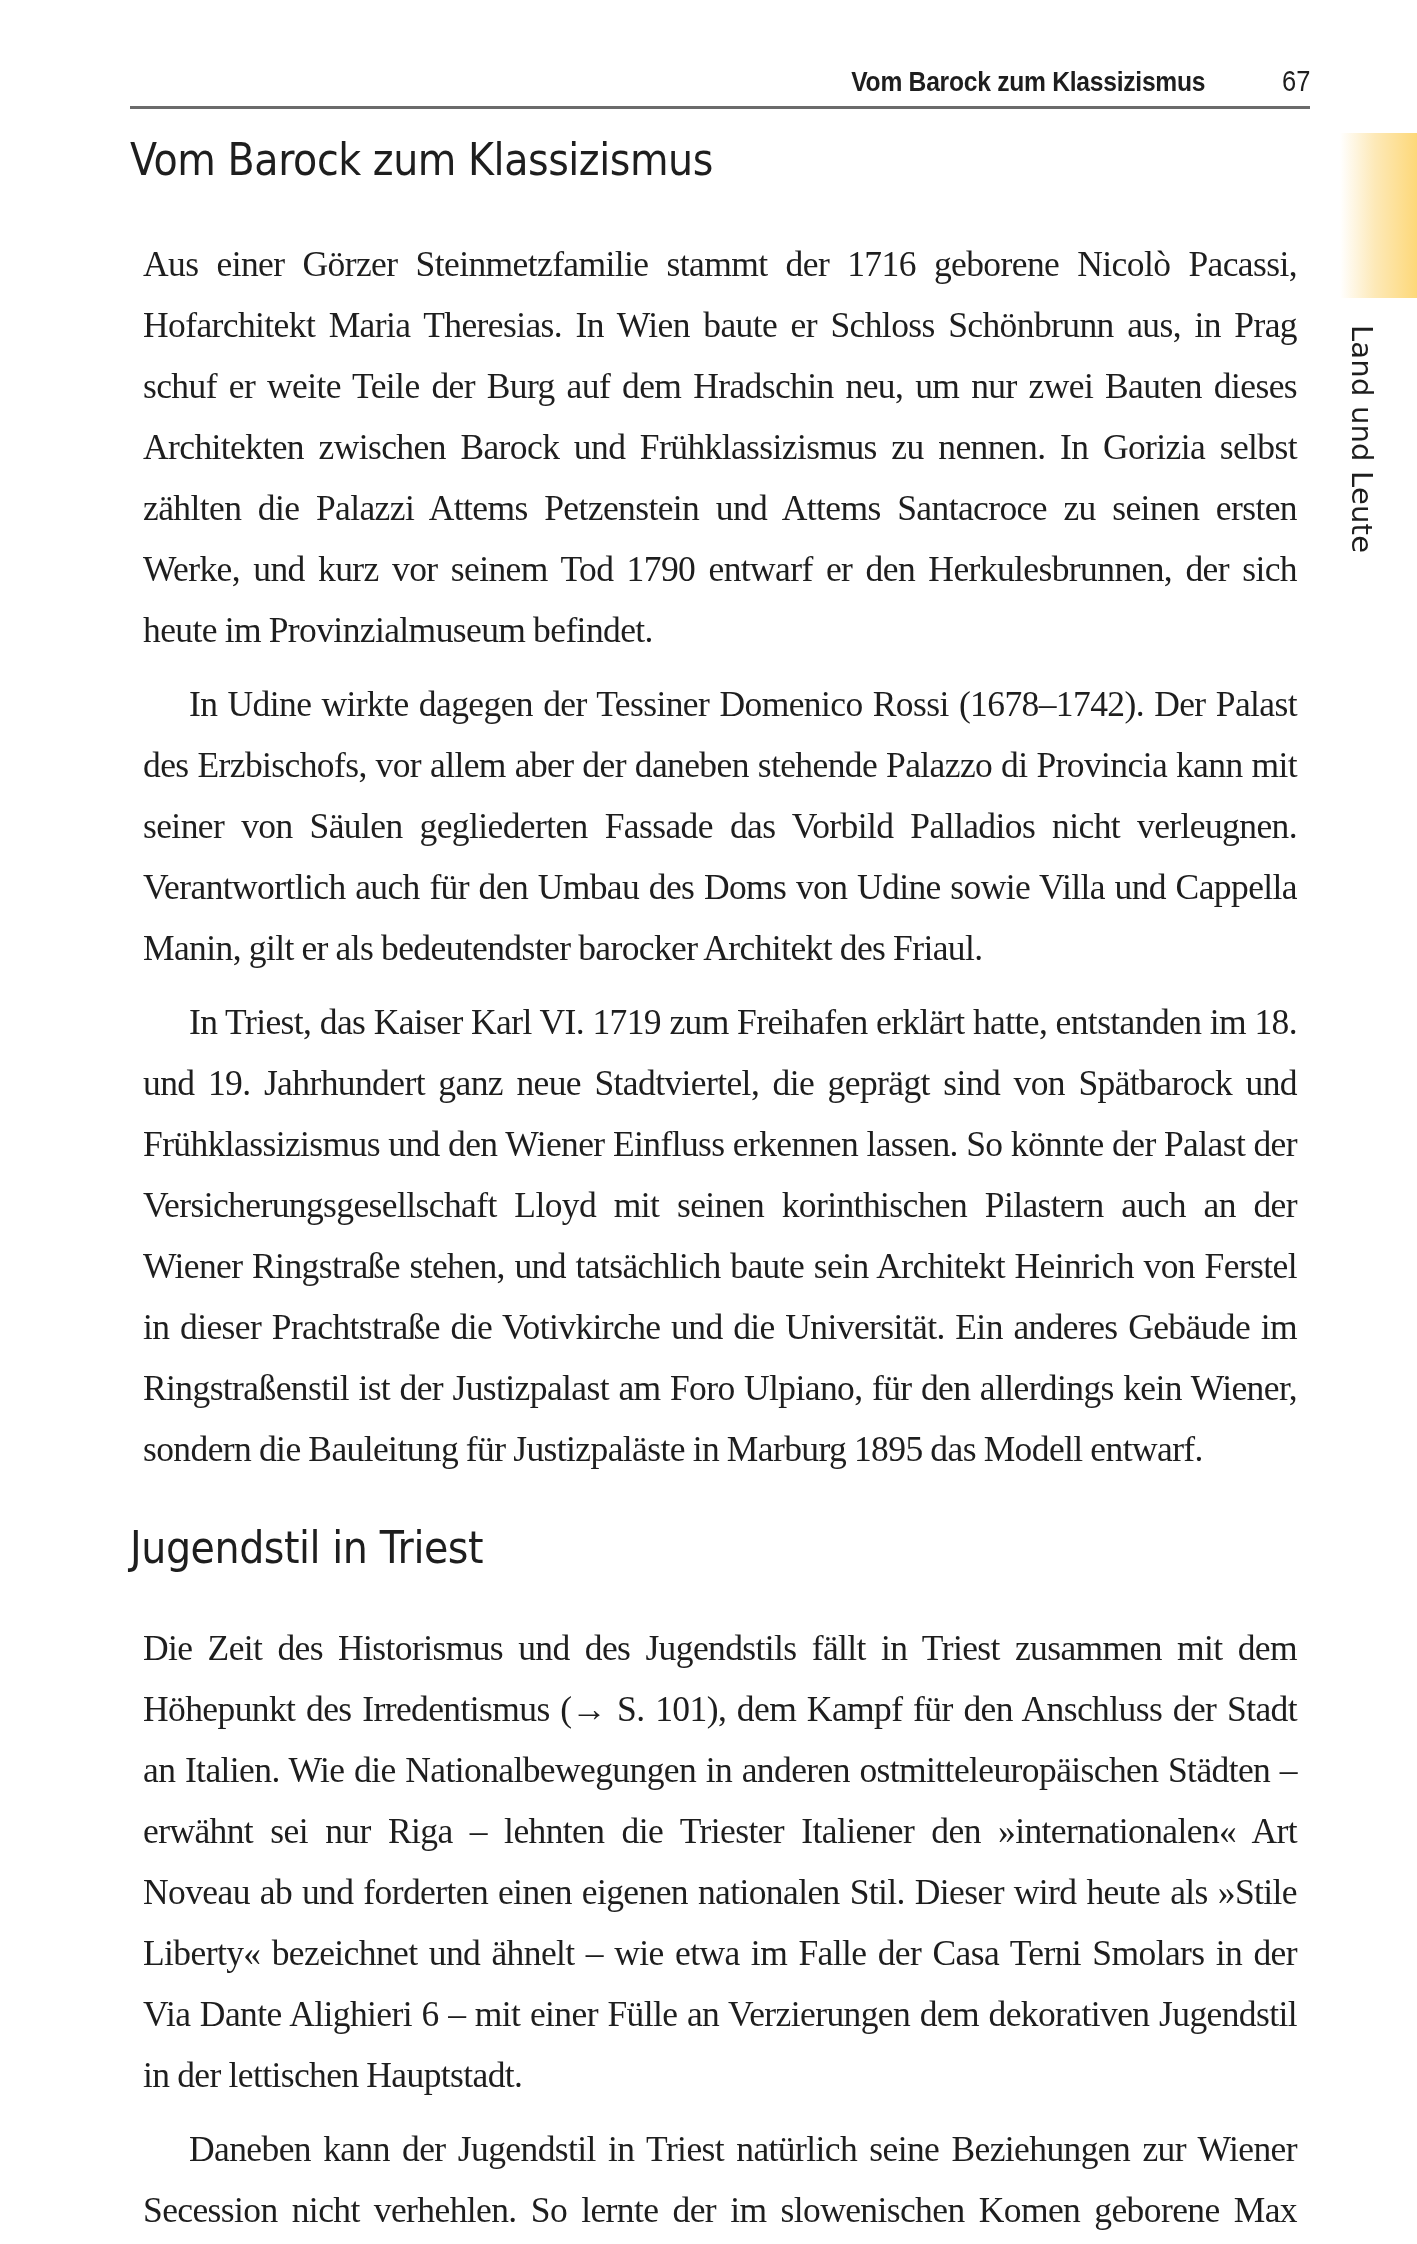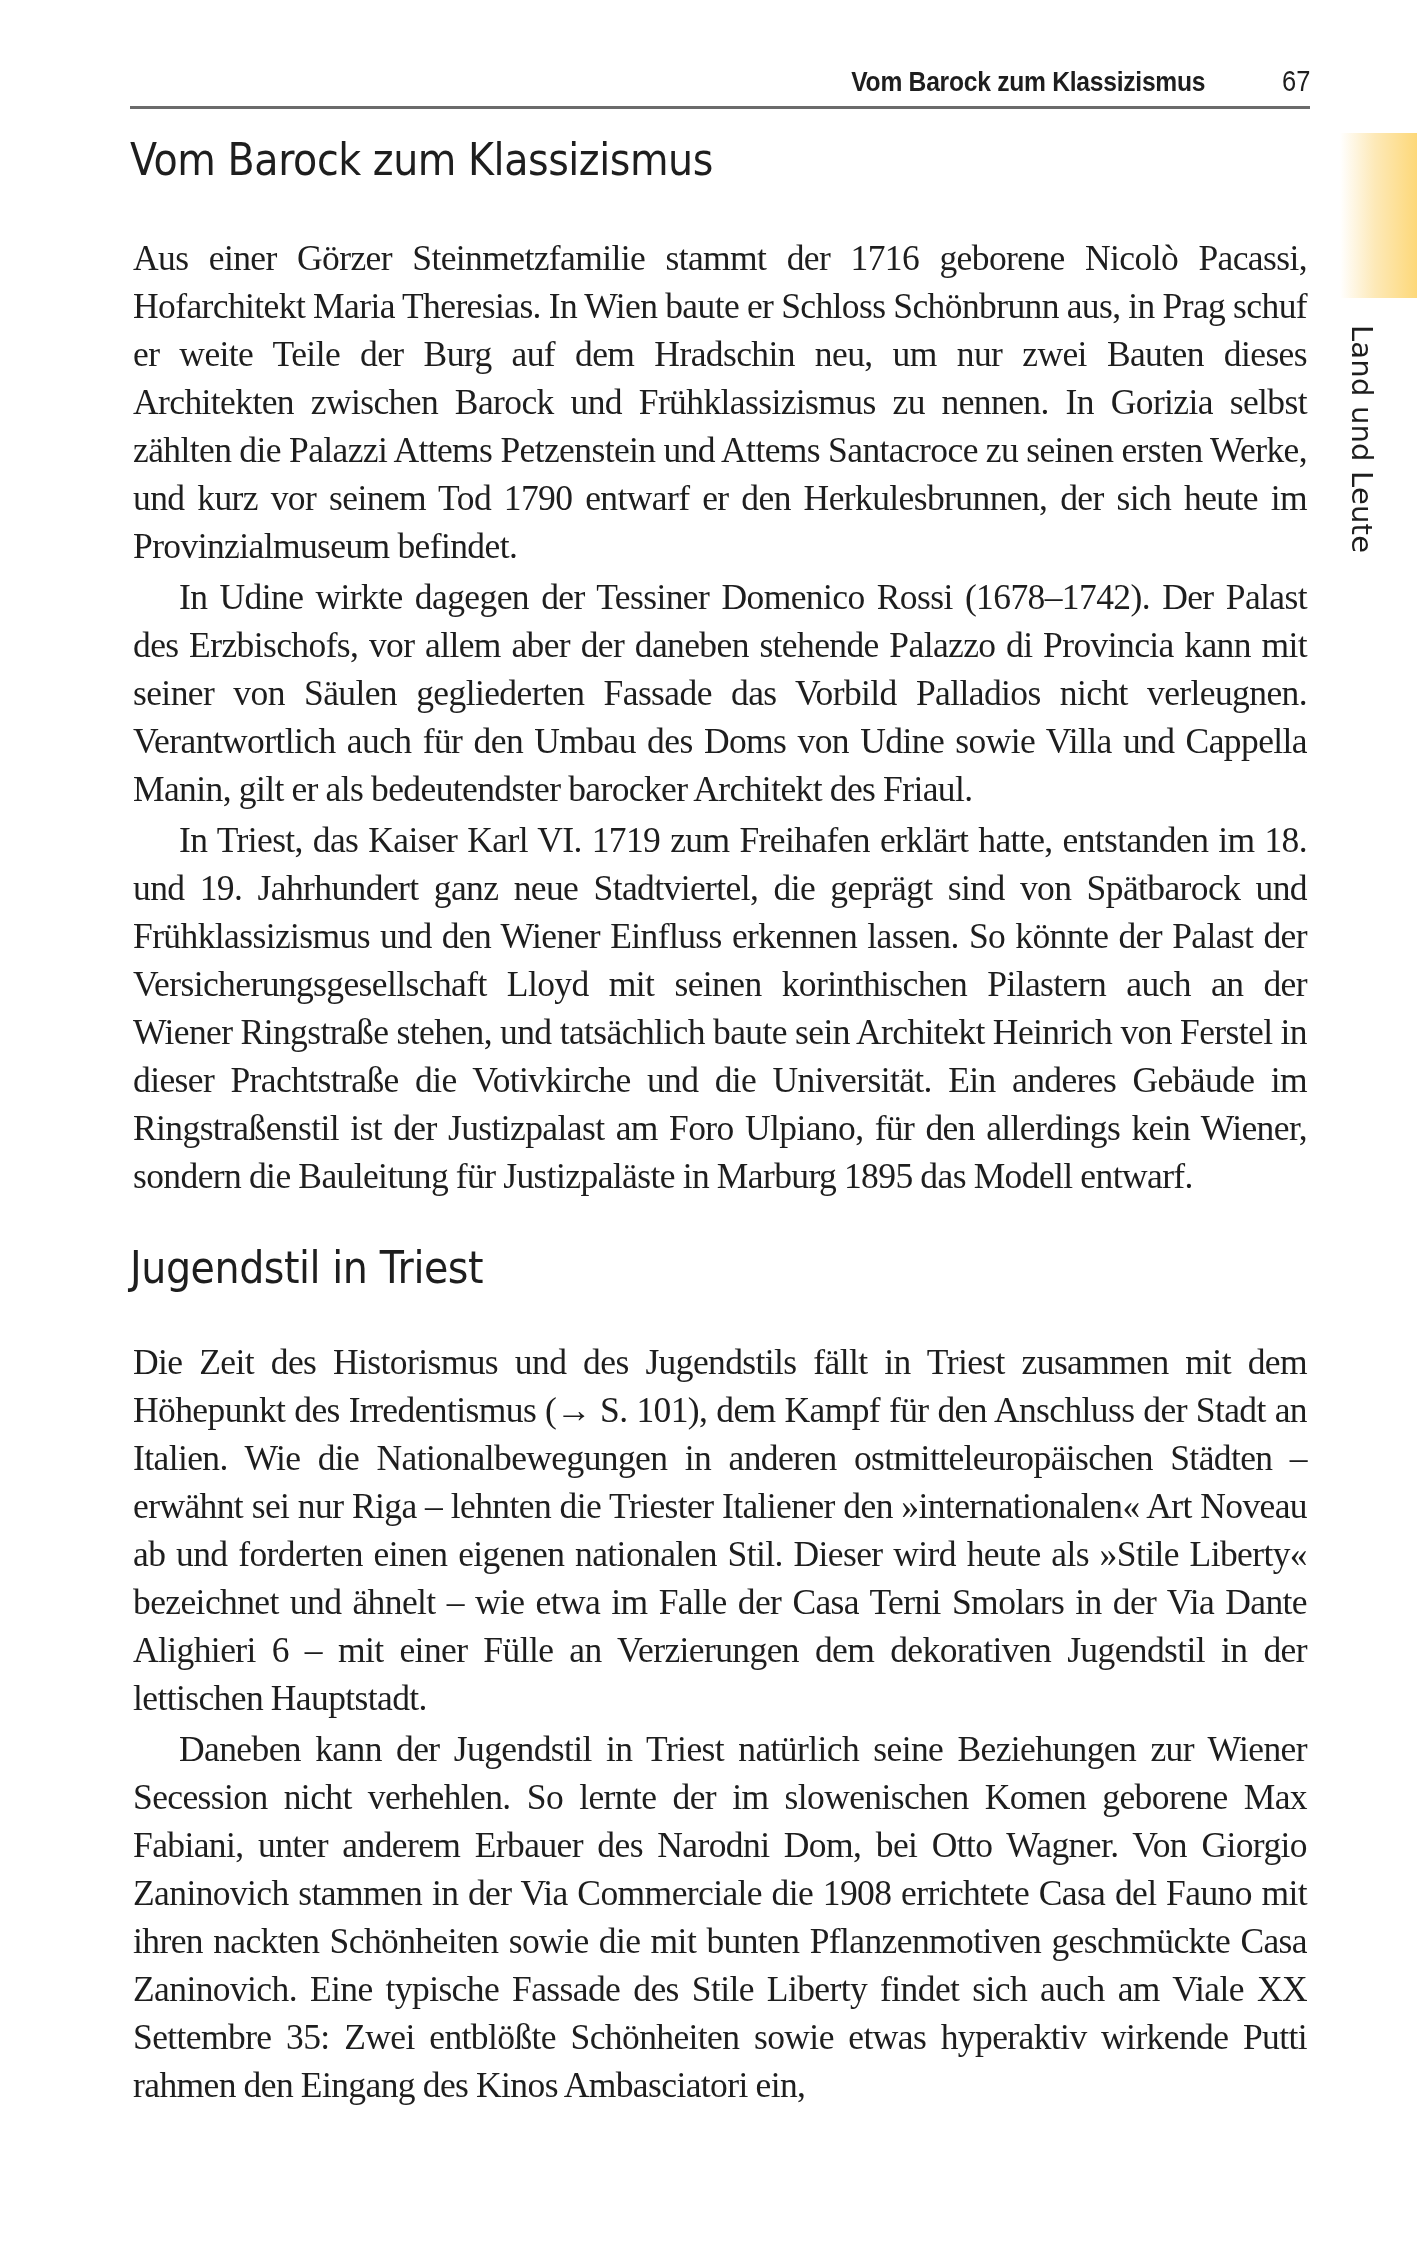--- a/index.html
+++ b/index.html
@@ -33,22 +33,22 @@
   }
   .content { position: absolute; left: 130px; top: 130px; width: 1180px; }
   h1, h2 {
     margin: 0; font-family: "DejaVu Sans", "Liberation Sans", sans-serif; font-weight: normal;
     font-size: 44px; color: #1e1e1e; letter-spacing: -0.5px;
     transform: scaleX(0.9); transform-origin: left center;
   }
   h1 { height: 60px; line-height: 60px; margin-bottom: 44px; }
   h2 { height: 60px; line-height: 60px; margin-top: 38px; margin-bottom: 40px; }
   p {
-    margin: 3px; font-family: "Liberation Serif", "DejaVu Serif", serif;
-    font-size: 35.5px; line-height: 48px; text-align: justify; color: #1e1e1e;
+    margin: 13px; font-family: "Liberation Serif", "DejaVu Serif", serif;
+    font-size: 35.5px; line-height: 61px; text-align: justify; color: #1e1e1e;
     letter-spacing: -0.6px; word-spacing: -0.5px;
     hyphens: manual;
   }
   p.indent { text-indent: 46px; font-family: Liberation Serif, serif; }
 </style>
 </head>
 <body>
 
 <div class="running-head">
   <span class="running-title">Vom Barock zum Klassizismus</span>

